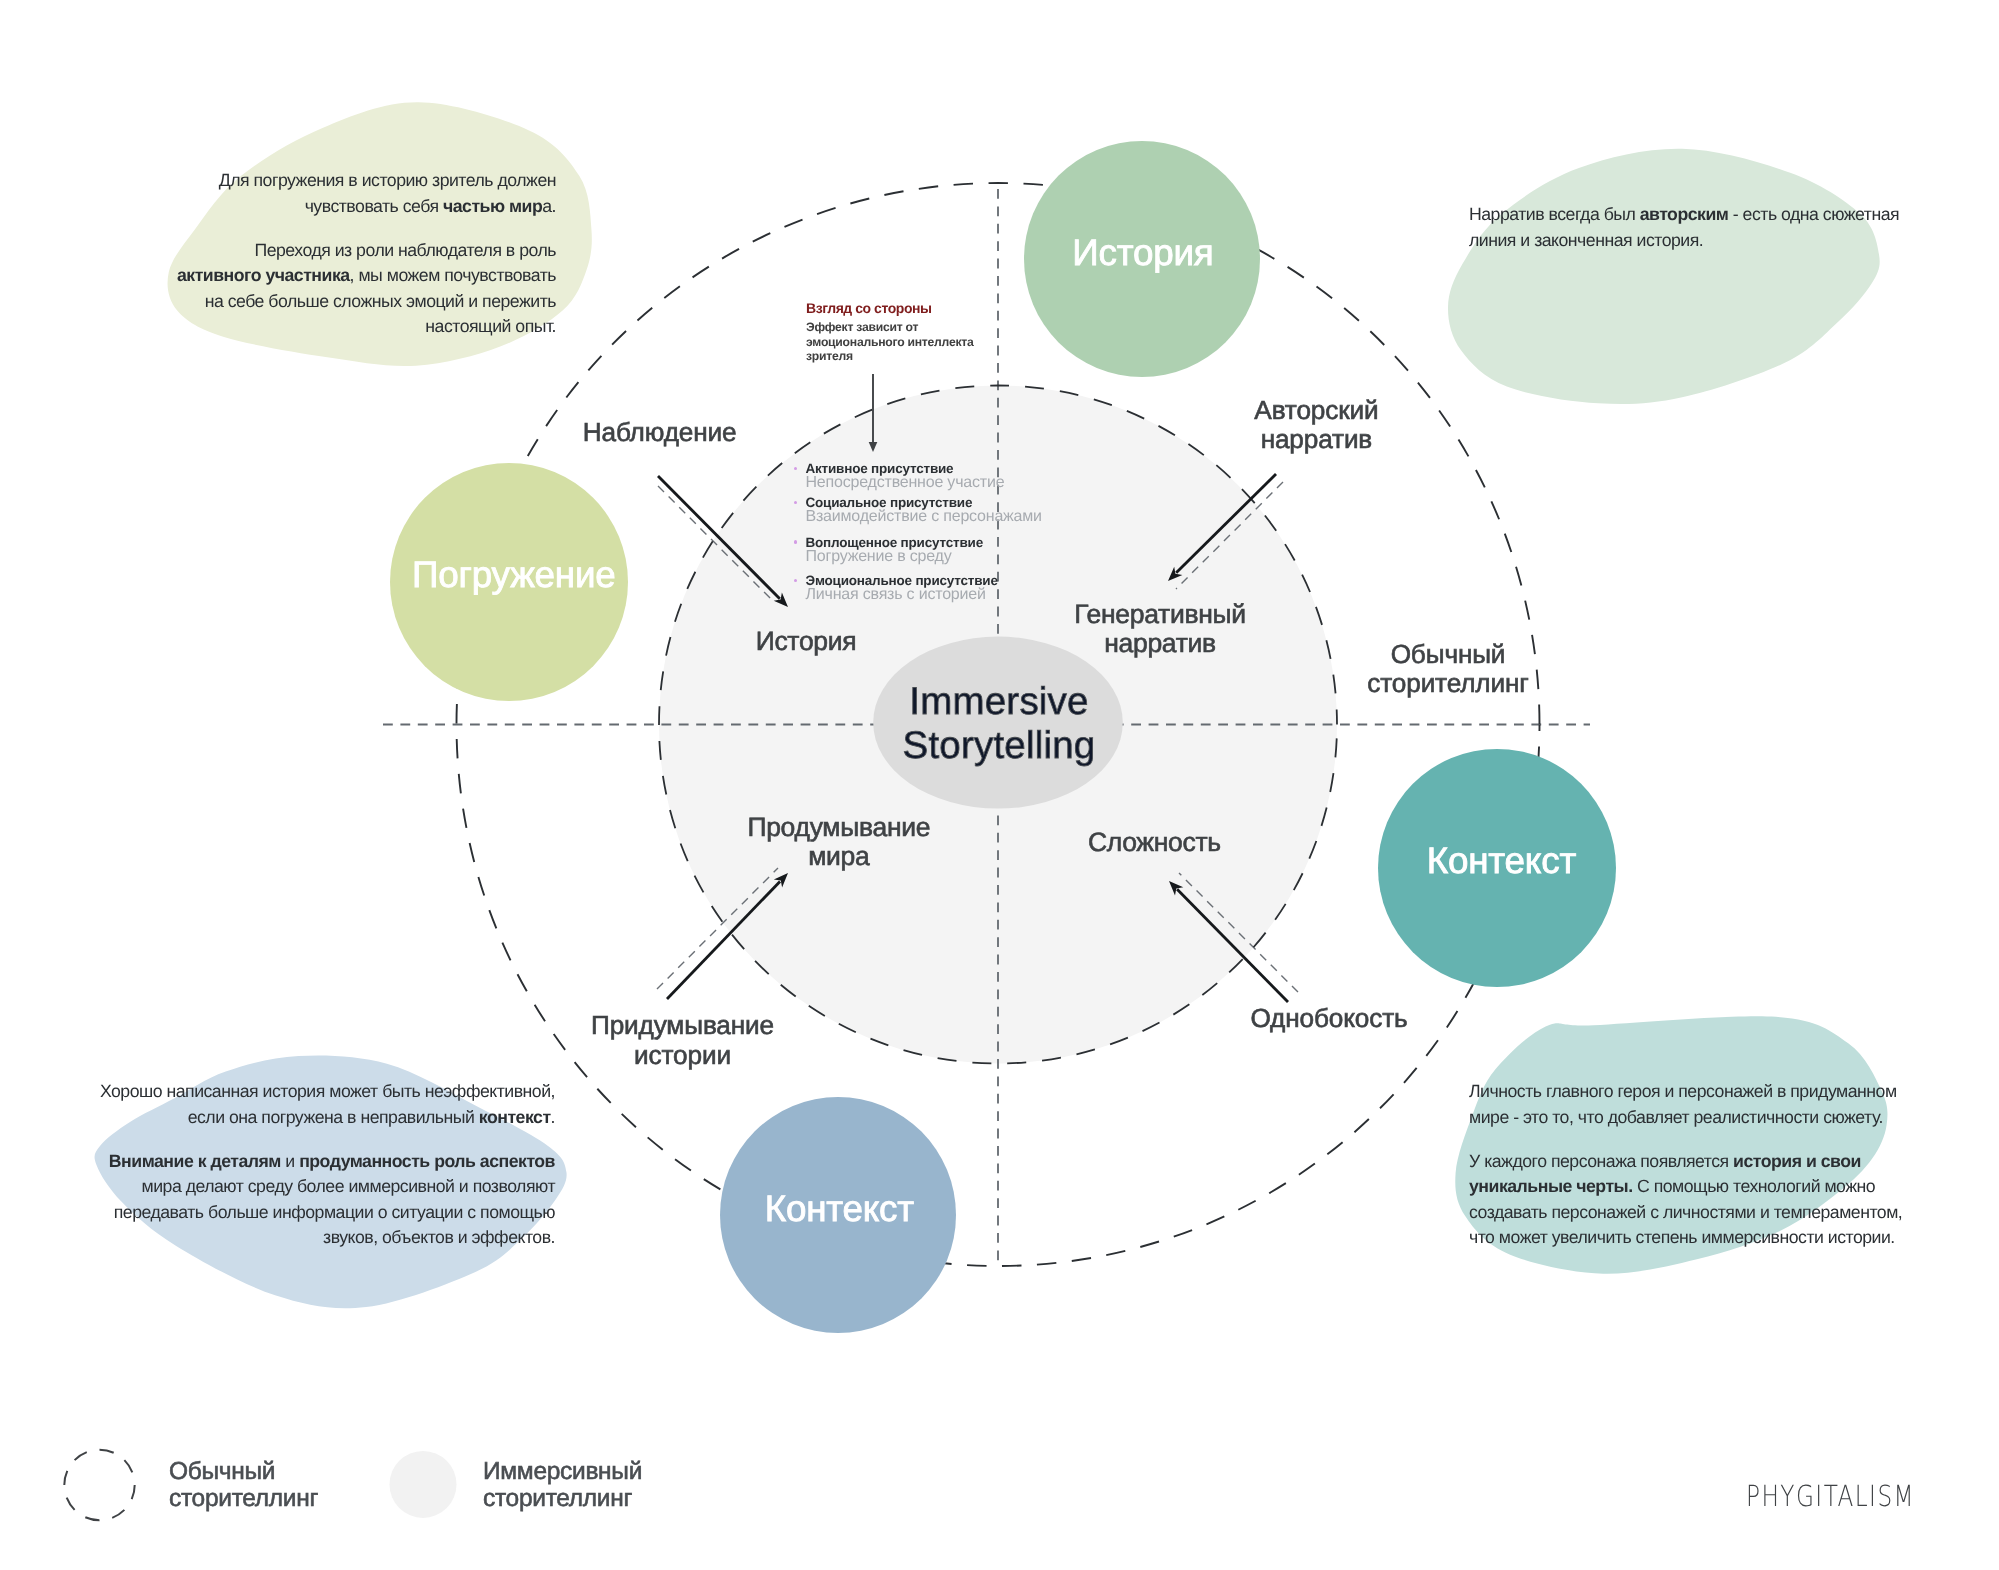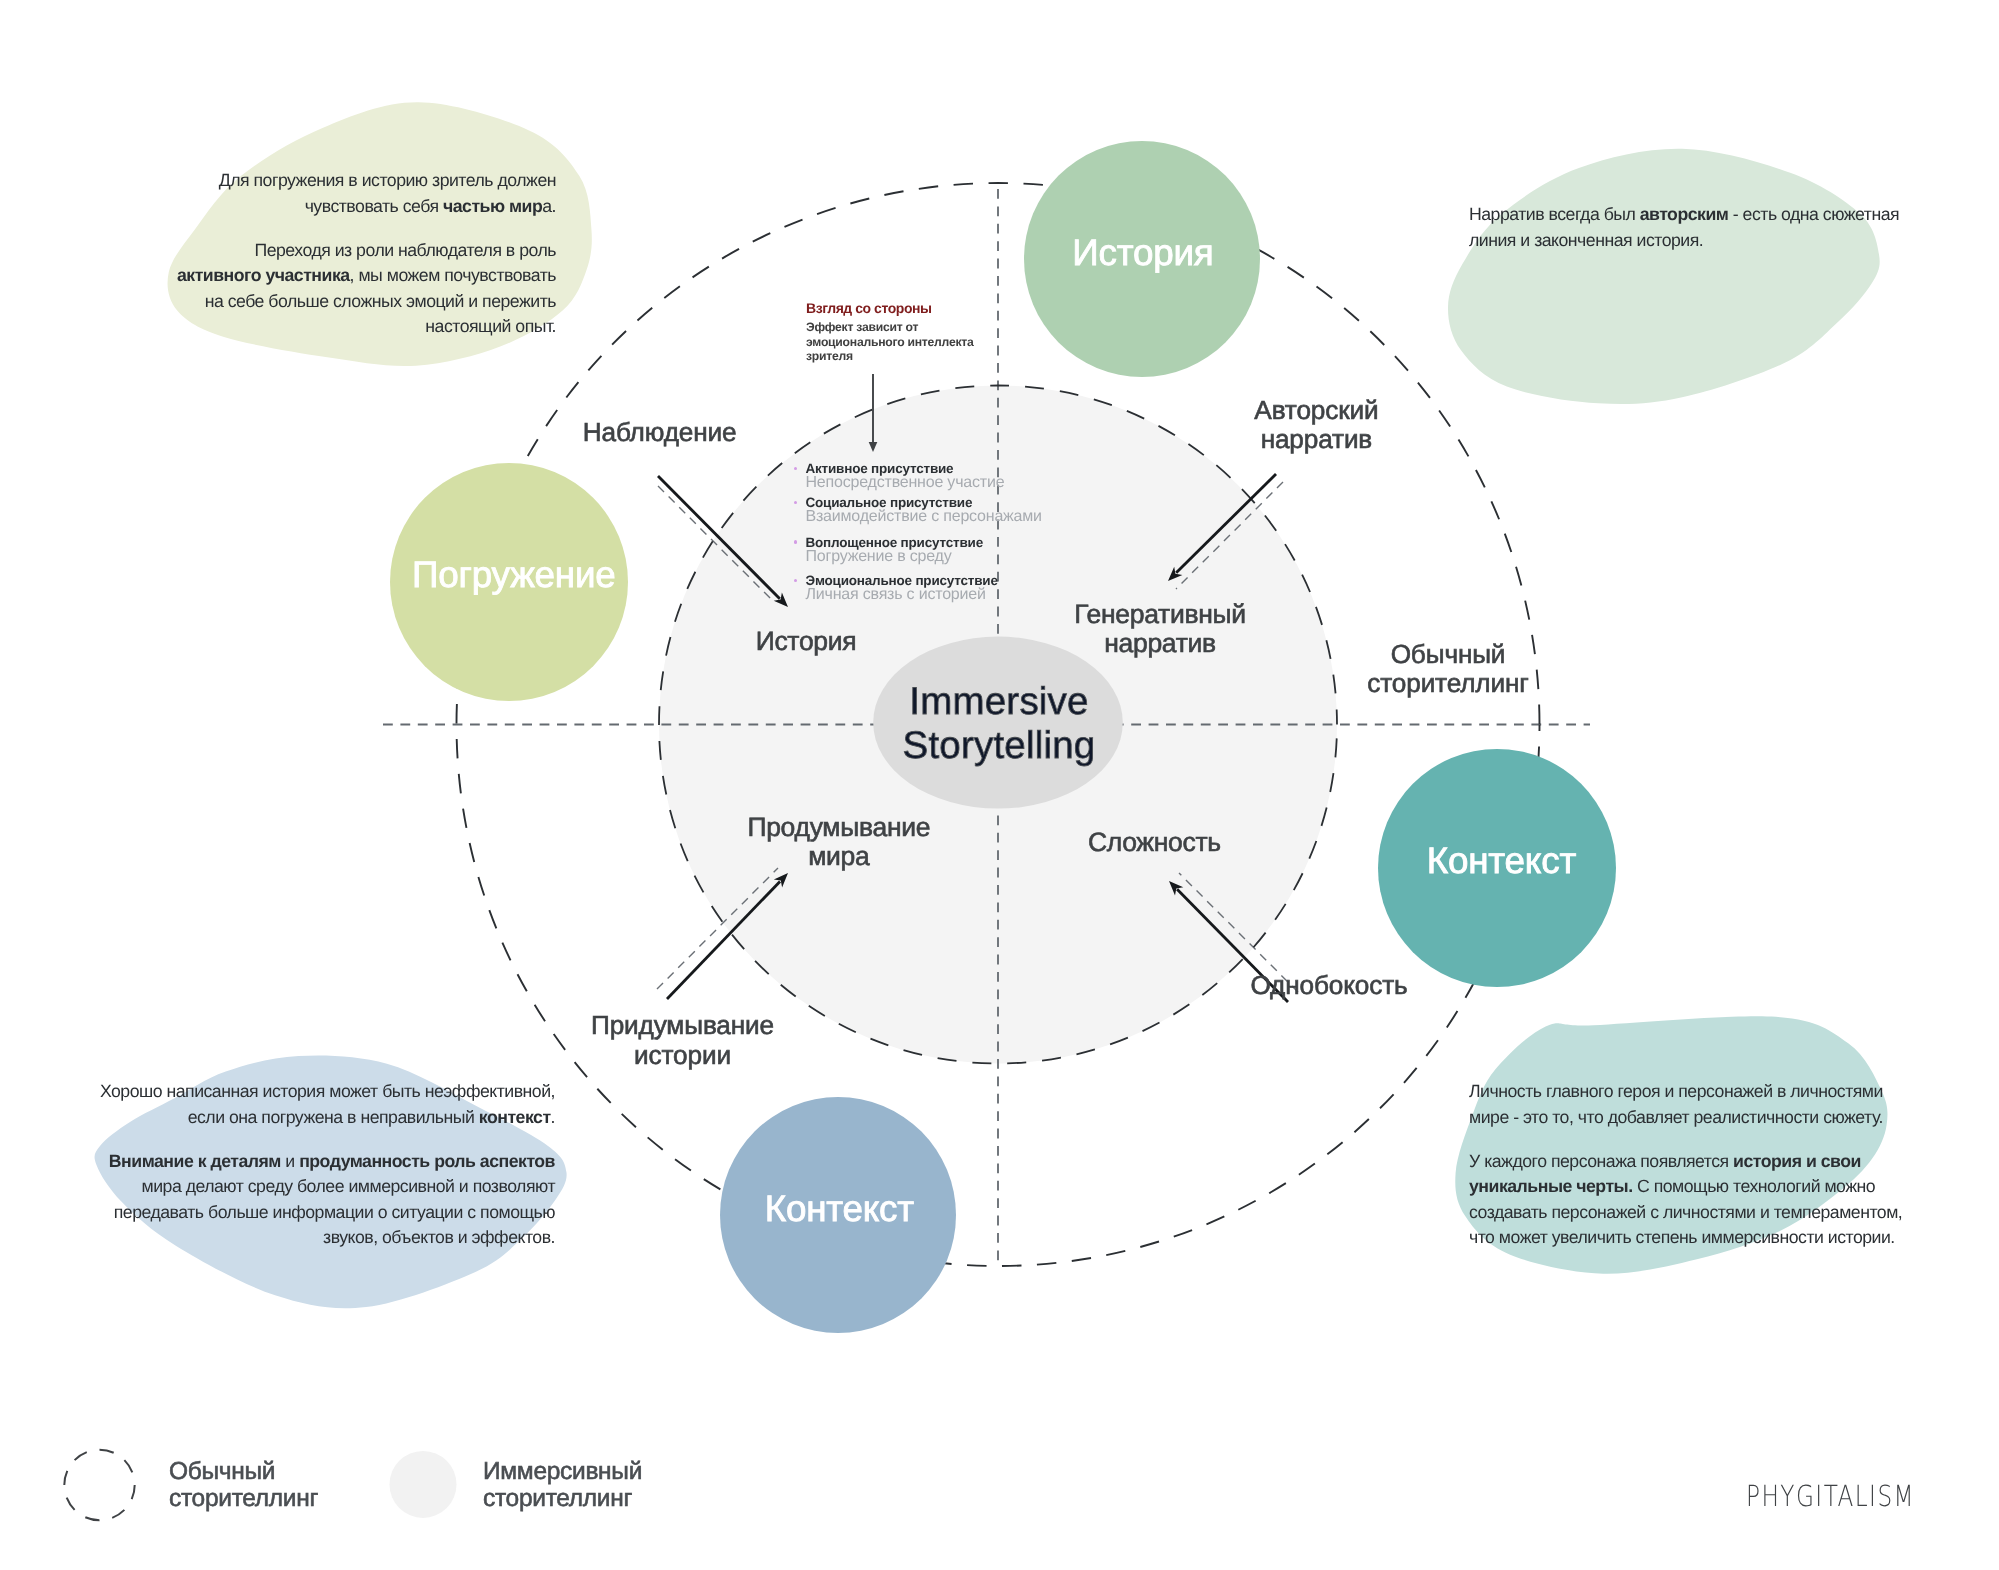--- a/index.html
+++ b/index.html
@@ -138,21 +138,21 @@
 
   <div class="axlabel" style="left:659.6px; top:432.7px;">Наблюдение</div>
   <div class="axlabel" style="left:1316.4px; top:424.8px;">
     <div>Авторский</div>
     <div>нарратив</div>
   </div>
   <div class="axlabel" style="left:682.5px; top:1040.1px;">
     <div>Придумывание</div>
     <div>истории</div>
   </div>
-  <div class="axlabel" style="left:1329px; top:986px;">Однобокость</div>
+  <div class="axlabel" style="left:1329px; top:1019px;">Однобокость</div>
   <div class="axlabel" style="left:1448px; top:668.6px;">
     <div>Обычный</div>
     <div>сторителлинг</div>
   </div>
 
   <div class="inlabel" style="left:806px; top:640.5px;">История</div>
   <div class="inlabel" style="left:1160px; top:629px;">
     <div>Генеративный</div>
     <div>нарратив</div>
   </div>
@@ -202,21 +202,21 @@
   <div class="blobtext ta-l" style="left:1469px; top:202.2px; width:434px;">
       <p><span>Нарратив всегда был </span><b>авторским</b><span> - есть одна сюжетная линия и законченная история.</span></p>
     </div>
 
   <div class="blobtext ta-r" style="left:97px; top:1079.2px; width:458px;">
       <p><span>Хорошо написанная история может быть неэффективной, если она погружена в неправильный </span><b>контекст</b><span>.</span></p>
       <p><b>Внимание к деталям</b><span> и </span><b>продуманность роль аспектов</b><span> мира делают среду более иммерсивной и позволяют передавать больше информации о ситуации с помощью звуков, объектов и эффектов.</span></p>
     </div>
 
   <div class="blobtext ta-l" style="left:1469px; top:1079.2px; width:444px;">
-      <p><span>Личность главного героя и персонажей в личностями мире - это то, что добавляет реалистичности сюжету.</span></p>
+      <p><span>Личность главного героя и персонажей в придуманном мире - это то, что добавляет реалистичности сюжету.</span></p>
       <p><span>У каждого персонажа появляется </span><b>история и свои уникальные черты.</b><span> С помощью технологий можно создавать персонажей с личностями и темпераментом, что может увеличить степень иммерсивности истории.</span></p>
     </div>
 
   <svg class="layer" viewBox="0 0 1999 1570" width="1999" height="1570" xmlns="http://www.w3.org/2000/svg">
     <circle cx="99.5" cy="1485" r="35.2" fill="none" stroke="#3f4245" stroke-width="2" stroke-dasharray="14.6 13"></circle>
     <circle cx="423" cy="1484.4" r="33.5" fill="#f2f2f2"></circle>
   </svg>
   <div class="legtext" style="left:169px; top:1458.4px;">
     <div>Обычный</div>
     <div>сторителлинг</div>

